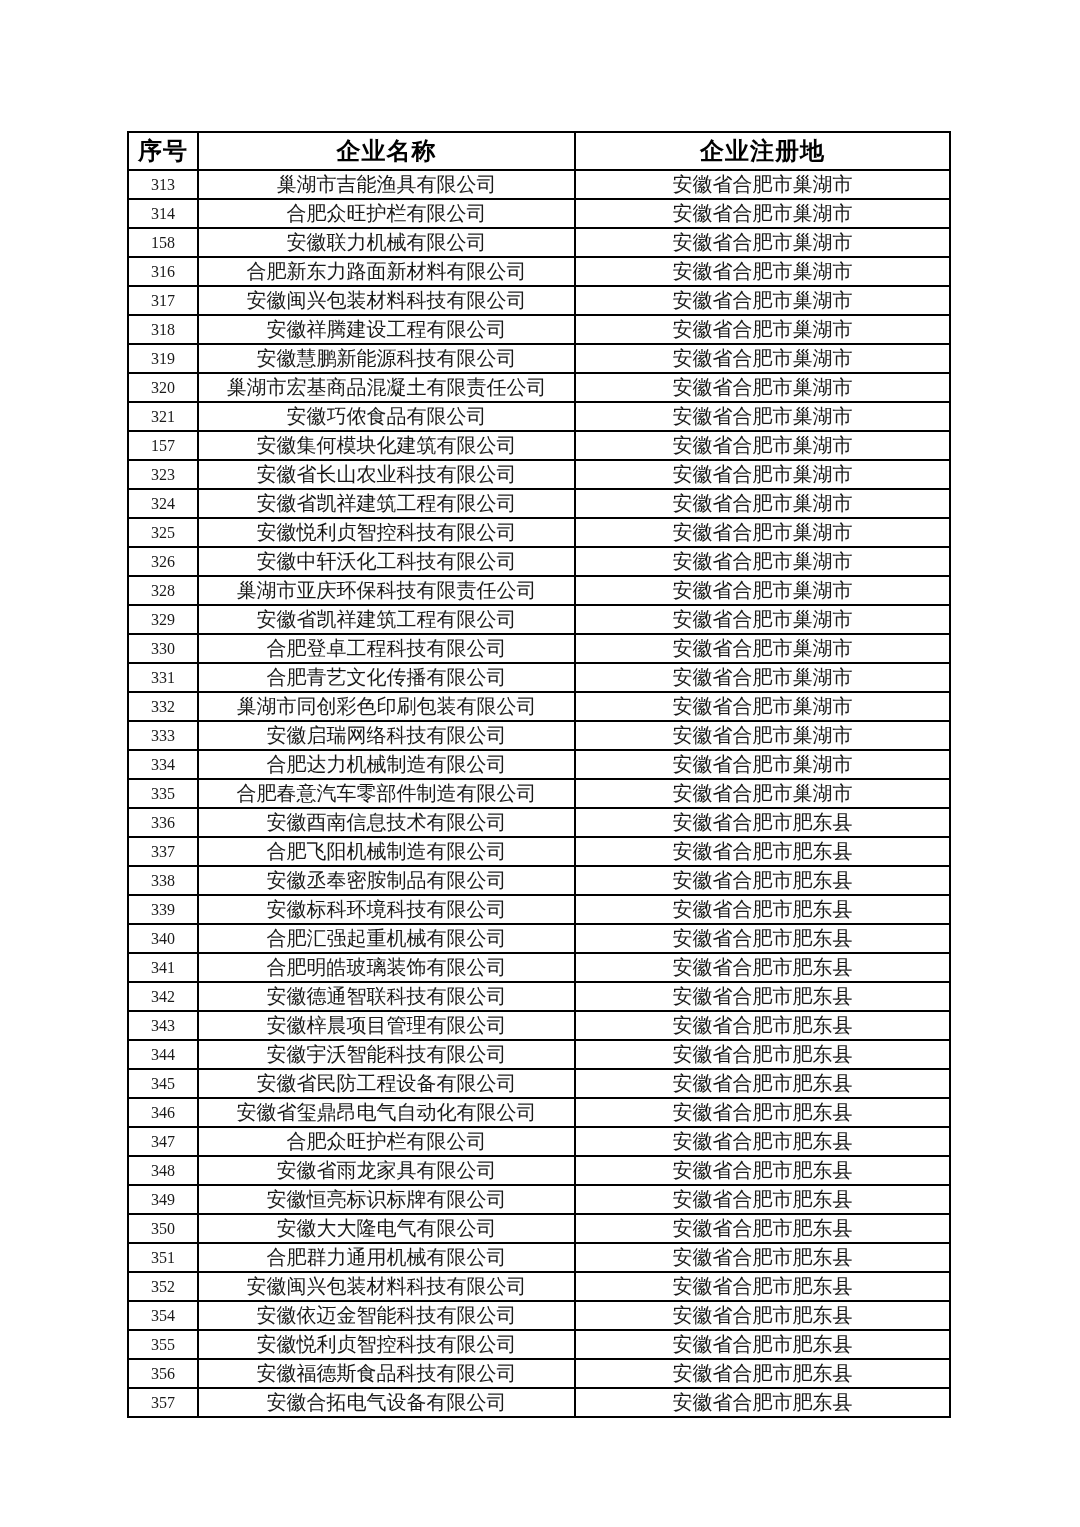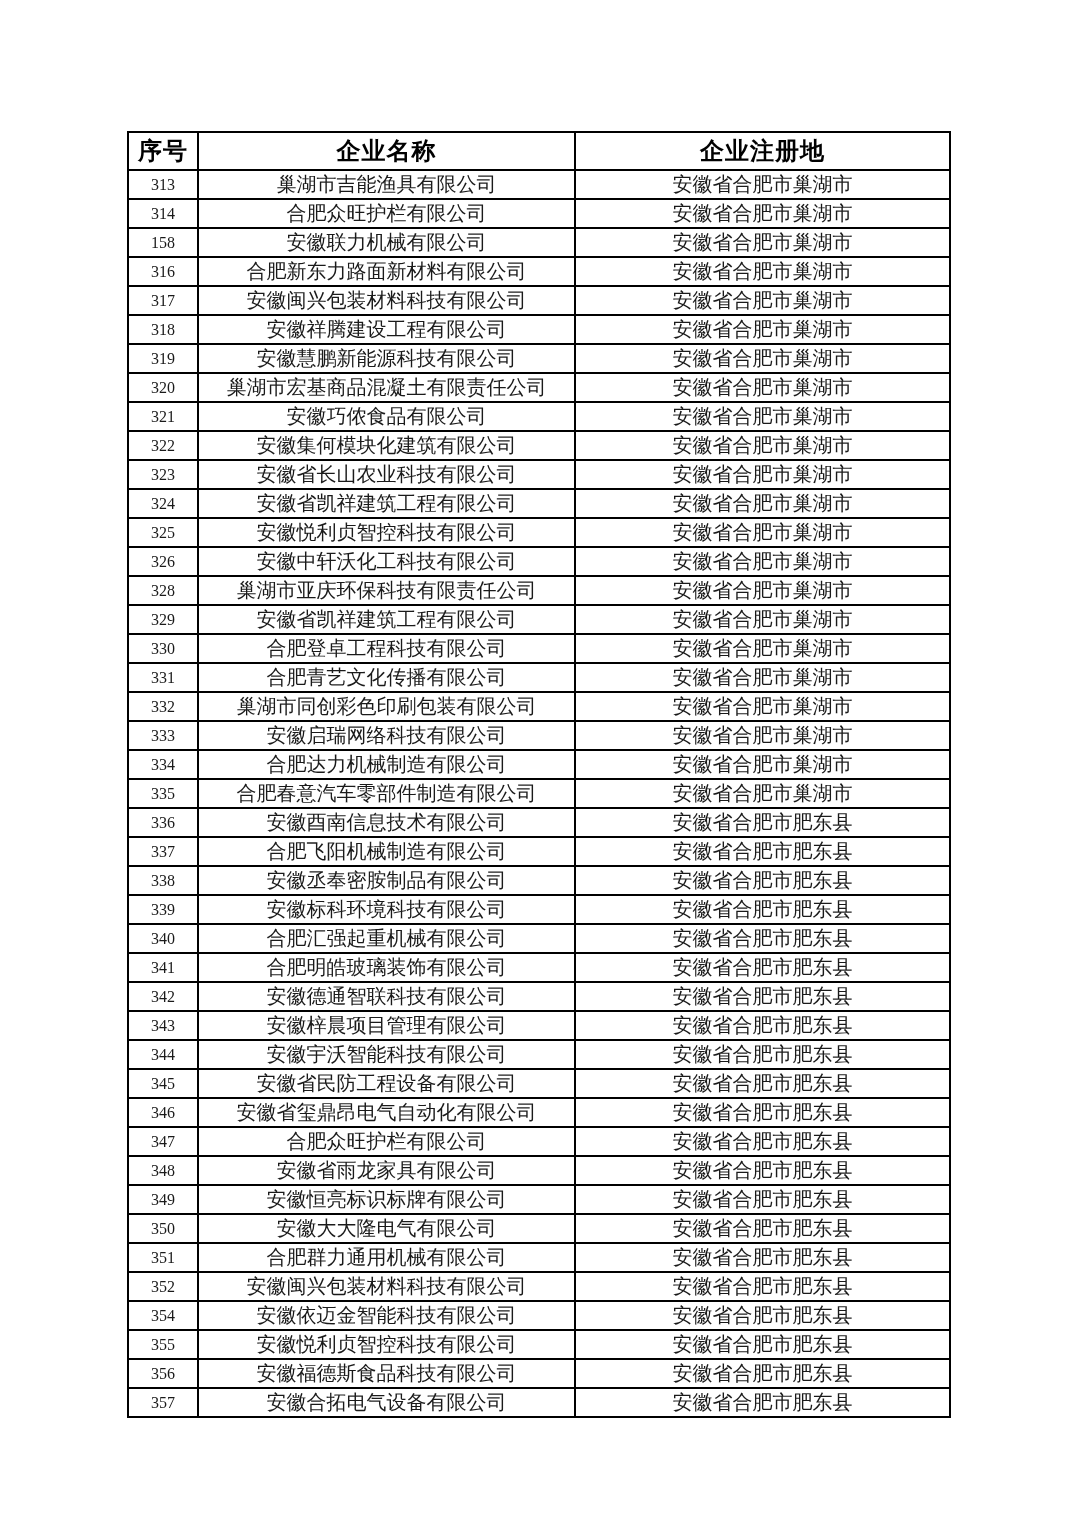--- a/index.html
+++ b/index.html
@@ -116,21 +116,21 @@
           <td class="cell-index">320</td>
           <td class="cell-name">巢湖市宏基商品混凝土有限责任公司</td>
           <td class="cell-region">安徽省合肥市巢湖市</td>
         </tr>
         <tr>
           <td class="cell-index">321</td>
           <td class="cell-name">安徽巧侬食品有限公司</td>
           <td class="cell-region">安徽省合肥市巢湖市</td>
         </tr>
         <tr>
-          <td class="cell-index">322</td>
+          <td class="cell-index">157</td>
           <td class="cell-name">安徽集何模块化建筑有限公司</td>
           <td class="cell-region">安徽省合肥市巢湖市</td>
         </tr>
         <tr>
           <td class="cell-index">323</td>
           <td class="cell-name">安徽省长山农业科技有限公司</td>
           <td class="cell-region">安徽省合肥市巢湖市</td>
         </tr>
         <tr>
           <td class="cell-index">324</td>

